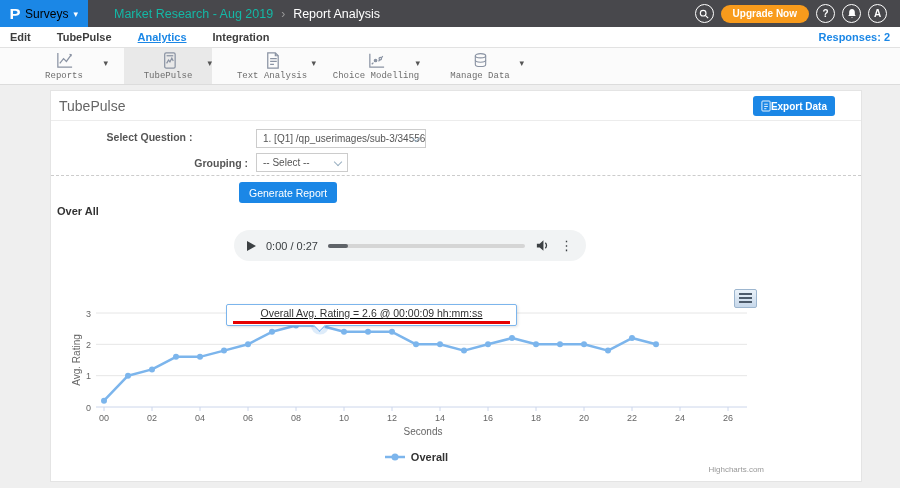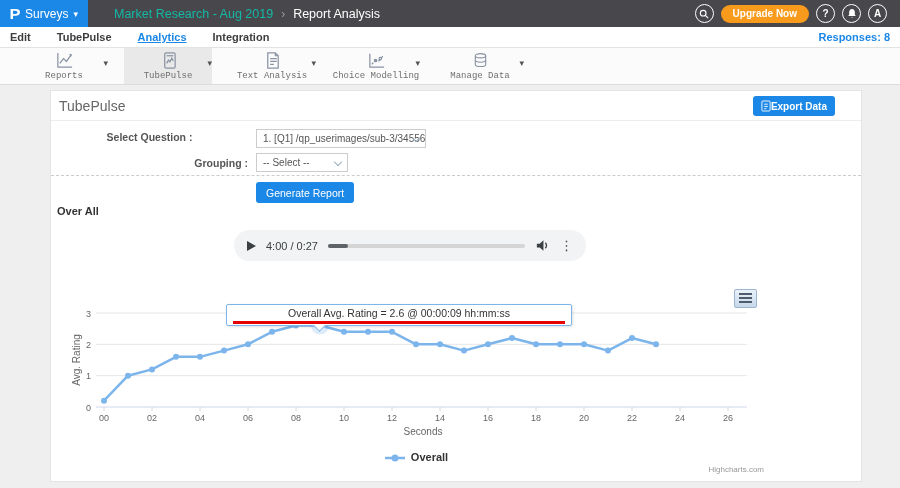--- a/index.html
+++ b/index.html
@@ -4,21 +4,21 @@
 <style>
   * { box-sizing: border-box; margin: 0; padding: 0; }
   html,body { width:900px; height:488px; overflow:hidden; }
   body { font-family:"Liberation Sans", sans-serif; background:#efefef; }
   #app { position:relative; width:900px; height:488px; }
 
   
   .topbar { height:27px; background:#48484c; display:flex; align-items:center; }
   .logo-block { width:88px; height:27px; background:#1B87E6; display:flex; align-items:center; justify-content:center; gap:5px; cursor:pointer; }
   .logo-glyph { color:#fff; font-weight:bold; font-size:15px; transform:scaleX(1.1); }
-  .logo-product { color:#ffffff; font-size:12px; }
+  .logo-product { color:#000000; font-size:12px; }
   .logo-caret { color:#fff; font-size:9px; margin-top:1px; }
   .breadcrumb { margin-left:26px; display:flex; align-items:center; gap:8px; font-size:12.5px; }
   .crumb-survey { color:#14b8a6; cursor:pointer; }
   .crumb-sep { color:#9a9a9a; font-size:12px; }
   .crumb-page { color:#ffffff; }
   .topbar-right { margin-left:auto; display:flex; align-items:center; gap:7px; padding-right:13px; }
   .circle-btn { width:19px; height:19px; border:1.4px solid #fff; border-radius:50%; display:flex; align-items:center; justify-content:center; color:#fff; font-size:10px; font-weight:bold; cursor:pointer; }
   .upgrade-btn { height:18px; padding:0 12px; background:#F89B1C; border:none; border-radius:9px; color:#fff; font-size:10px; font-weight:bold; font-family:"Liberation Sans",sans-serif; cursor:pointer; }
 
   
@@ -39,52 +39,52 @@
   .content { position:absolute; top:85px; left:0; right:0; bottom:0; background:#efefef; }
   .panel { position:absolute; left:50px; top:5px; width:812px; height:392px; background:#fff; border:1px solid #e4e4e4; }
   .panel-header { position:relative; height:30px; border-bottom:1px solid #ececec; }
   .panel-title { position:absolute; left:8px; top:7px; font-size:14px; color:#666; }
   .export-btn { position:absolute; right:26px; top:5px; height:20px; padding:0 8px; background:#1B87E6; border:none; border-radius:3px; color:#fff; font-size:10px; font-weight:bold; font-family:"Liberation Sans",sans-serif; display:flex; align-items:center; cursor:pointer; }
 
   .form-label { position:absolute; left:0; width:197px; text-align:right; font-size:10.5px; font-weight:bold; color:#555; }
   .select-box { position:absolute; left:205px; height:19px; border:1px solid #ccc; background:#fff; font-size:10px; color:#555; line-height:17px; padding:0 18px 0 6px; white-space:nowrap; overflow:hidden; cursor:pointer; }
   .select-chevron { position:absolute; right:6px; top:5px; width:6px; height:6px; border-right:1px solid #9ab0c2; border-bottom:1px solid #9ab0c2; transform:rotate(45deg); }
   .dotted-sep { position:absolute; top:84px; left:0; right:0; border-top:1px dashed #ccc; }
-  .generate-btn { position:absolute; left:205px; top:91px; height:21px; padding:0 10px; background:#1B87E6; border:none; border-radius:3px; color:#fff; font-size:10.5px; font-family:"Liberation Sans",sans-serif; cursor:pointer; }
+  .generate-btn { position:absolute; left:188px; top:91px; height:21px; padding:0 10px; background:#1B87E6; border:none; border-radius:3px; color:#fff; font-size:10.5px; font-family:"Liberation Sans",sans-serif; cursor:pointer; }
 
   .overall-label { position:absolute; left:6px; top:114px; font-size:11px; font-weight:bold; color:#333; }
 
   
   .audio-player { position:absolute; left:183px; top:139px; width:352px; height:31px; background:#f1f3f4; border-radius:16px; display:flex; align-items:center; padding:0 13px; gap:10px; }
   .play-icon { width:0; height:0; border-left:9px solid #3c4043; border-top:5.5px solid transparent; border-bottom:5.5px solid transparent; cursor:pointer; }
   .audio-time { font-size:11px; color:#3c4043; white-space:nowrap; }
   .audio-track { flex:1; height:4px; background:#d5d5d5; border-radius:2px; position:relative; cursor:pointer; }
   .audio-played { position:absolute; left:0; top:0; height:4px; width:20px; background:#5f6368; border-radius:2px; }
   .audio-kebab { font-size:13px; color:#3c4043; cursor:pointer; line-height:1; }
 
   
   .chart-block { position:absolute; left:0; top:193px; width:812px; height:196px; }
   .chart-title { position:absolute; top:0; left:0; width:100%; text-align:center; font-size:13px; color:#333; }
   .chart-menu-btn { position:absolute; left:683px; top:5px; width:23px; height:19px; border:1px solid #9db6cf; border-radius:2px; background:linear-gradient(#e9f1f9,#c7d8ea); padding-top:3px; cursor:pointer; }
   .chart-menu-btn span { display:block; width:13px; height:2px; background:#4d5b6b; margin:0 auto 2px auto; }
   #chart-svg { position:absolute; left:20px; top:18px; }
   .tick { font-size:9px; fill:#666; font-family:"Liberation Sans",sans-serif; }
   .axis-label { font-size:10px; fill:#666; font-family:"Liberation Sans",sans-serif; }
 
-  .chart-tooltip { position:absolute; left:175px; top:20px; width:346px; background:rgba(255,255,255,0.97); border:1px solid #7cb5ec; border-radius:2px; padding:2px 6px 1px 6px; box-shadow:1px 1px 3px rgba(0,0,0,0.12); z-index:3; }
+  .chart-tooltip { position:absolute; left:175px; top:20px; width:291px; background:rgba(255,255,255,0.97); border:1px solid #7cb5ec; border-radius:2px; padding:2px 6px 1px 6px; box-shadow:1px 1px 3px rgba(0,0,0,0.12); z-index:3;text-decoration:underline; }
   .chart-tooltip::after { content:''; position:absolute; left:88px; bottom:-5px; width:8px; height:8px; background:#fff; border-right:1px solid #7cb5ec; border-bottom:1px solid #7cb5ec; transform:rotate(45deg); }
   .tooltip-text { font-size:10.5px; color:#333; white-space:nowrap; text-align:center; }
   .tooltip-underline { height:3px; background:#e60000; margin-top:2px; position:relative; z-index:4; }
 
   .chart-menu { position:absolute; left:598px; top:24px; width:110px; background:#fff; border:1px solid #bbb; box-shadow:2px 2px 6px rgba(0,0,0,0.25); padding:4px 0 5px 0; z-index:5; }
   .menu-item { font-size:10px; color:#303030; padding:2px 8px 1px 8px; cursor:pointer; white-space:nowrap; }
   .menu-underline { width:52px; height:2px; background:#e60000; margin:0 0 2px 8px; }
   .menu-sep { border-top:1px solid #eee; margin:5px 0 4px 0; }
 
-  .chart-legend { position:absolute; top:167px; left:0; width:730px; display:flex; align-items:flex-end; justify-content:center; gap:5px; cursor:pointer; }
+  .chart-legend { position:absolute; top:167px; left:0; width:730px; display:flex; align-items:center; justify-content:center; gap:5px; cursor:pointer; }
   .legend-text { font-size:11px; font-weight:bold; color:#333; }
   .chart-credit { position:absolute; top:181px; right:99px; font-size:8px; color:#999; cursor:pointer; }
 </style>
 </head>
 <body>
 
 <div id="app">
 
   <div class="topbar">
     <div class="logo-block">
@@ -118,21 +118,21 @@
           <span>A</span>
         </div>
     </div>
   </div>
 
   <div class="navbar">
     <span class="nav-item">Edit</span>
     <span class="nav-item">TubePulse</span>
     <span class="nav-item active">Analytics</span>
     <span class="nav-item">Integration</span>
-    <span class="nav-responses">Responses: 8</span>
+    <span class="nav-responses">Responses: 2</span>
   </div>
 
   <div class="toolbar">
     <div class="tb-item">
       <svg class="tb-icon" width="19" height="19" viewBox="0 0 20 20" fill="none" stroke="#8a93a3" stroke-width="1.3">
           <path d="M3 2v15h15"></path>
           <path d="M5 13l4-5 3 3 5-7"></path>
           <path d="M15.3 3.6L17 4l-.4 1.7"></path>
         </svg>
       <span class="tb-label">Reports</span>
@@ -201,21 +201,21 @@
         <span>-- Select --</span>
         <span class="select-chevron"></span>
       </div>
       <div class="dotted-sep"></div>
       <button class="generate-btn">Generate Report</button>
 
       <span class="overall-label">Over All</span>
 
       <div class="audio-player">
         <div class="play-icon"></div>
-        <span class="audio-time">4:00 / 0:27</span>
+        <span class="audio-time">0:00 / 0:27</span>
         <div class="audio-track">
             <div class="audio-played"></div>
           </div>
         <svg width="15" height="15" viewBox="0 0 16 16">
             <path d="M2 6v4h3l4 3.5v-11L5 6H2z" fill="#3c4043"></path>
             <path d="M11 5a4.2 4.2 0 010 6" stroke="#3c4043" stroke-width="1.4" fill="none"></path>
           </svg>
         <span class="audio-kebab">⋮</span>
       </div>
 

